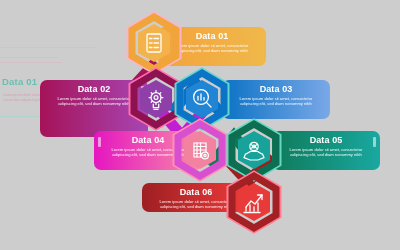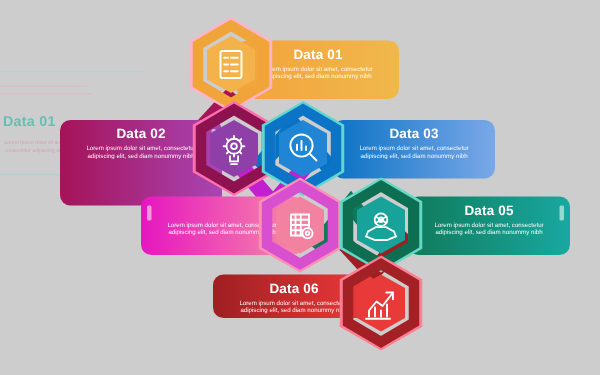--- a/index.html
+++ b/index.html
@@ -177,20 +177,21 @@
           <line x1="30" y1="32" x2="30" y2="29.6"></line>
         </g>
       </svg>
     </div>
   </div>
 
   <div class="node">
     <div class="bar lbl-right" style="left:94px;top:131px;width:108px;height:39px;
                 background:linear-gradient(90deg,#e516c0 0%,#f78ca8 100%);">
       <div class="accent"></div>
+      <div class="ttl">Data 04</div>
       <div class="desc">Lorem ipsum dolor sit amet, consectetur adipiscing elit, sed diam nonummy nibh</div>
     </div>
     <div class="hexwrap" style="left:172px;top:119px;">
       <svg width="56" height="62" viewBox="0 0 56 62">
         <polygon points="28,1 54,16 54,46 28,61 2,46 2,16" fill="none" stroke="#ff8fb4" stroke-width="3"></polygon>
         <polygon points="28,5 50,18 50,44 28,57 6,44 6,18" fill="none" stroke="#d84fd0" stroke-width="7"></polygon>
         <polygon points="28,12 44,21 44,41 28,50 12,41 12,21" fill="#f2829f" stroke="none"></polygon>
         <g stroke="#ffffff" stroke-width="1.2" fill="none" stroke-linecap="round">
           <path d="M22 24 h12 v14 h-12 z"></path>
           <line x1="25" y1="24" x2="25" y2="38"></line>

